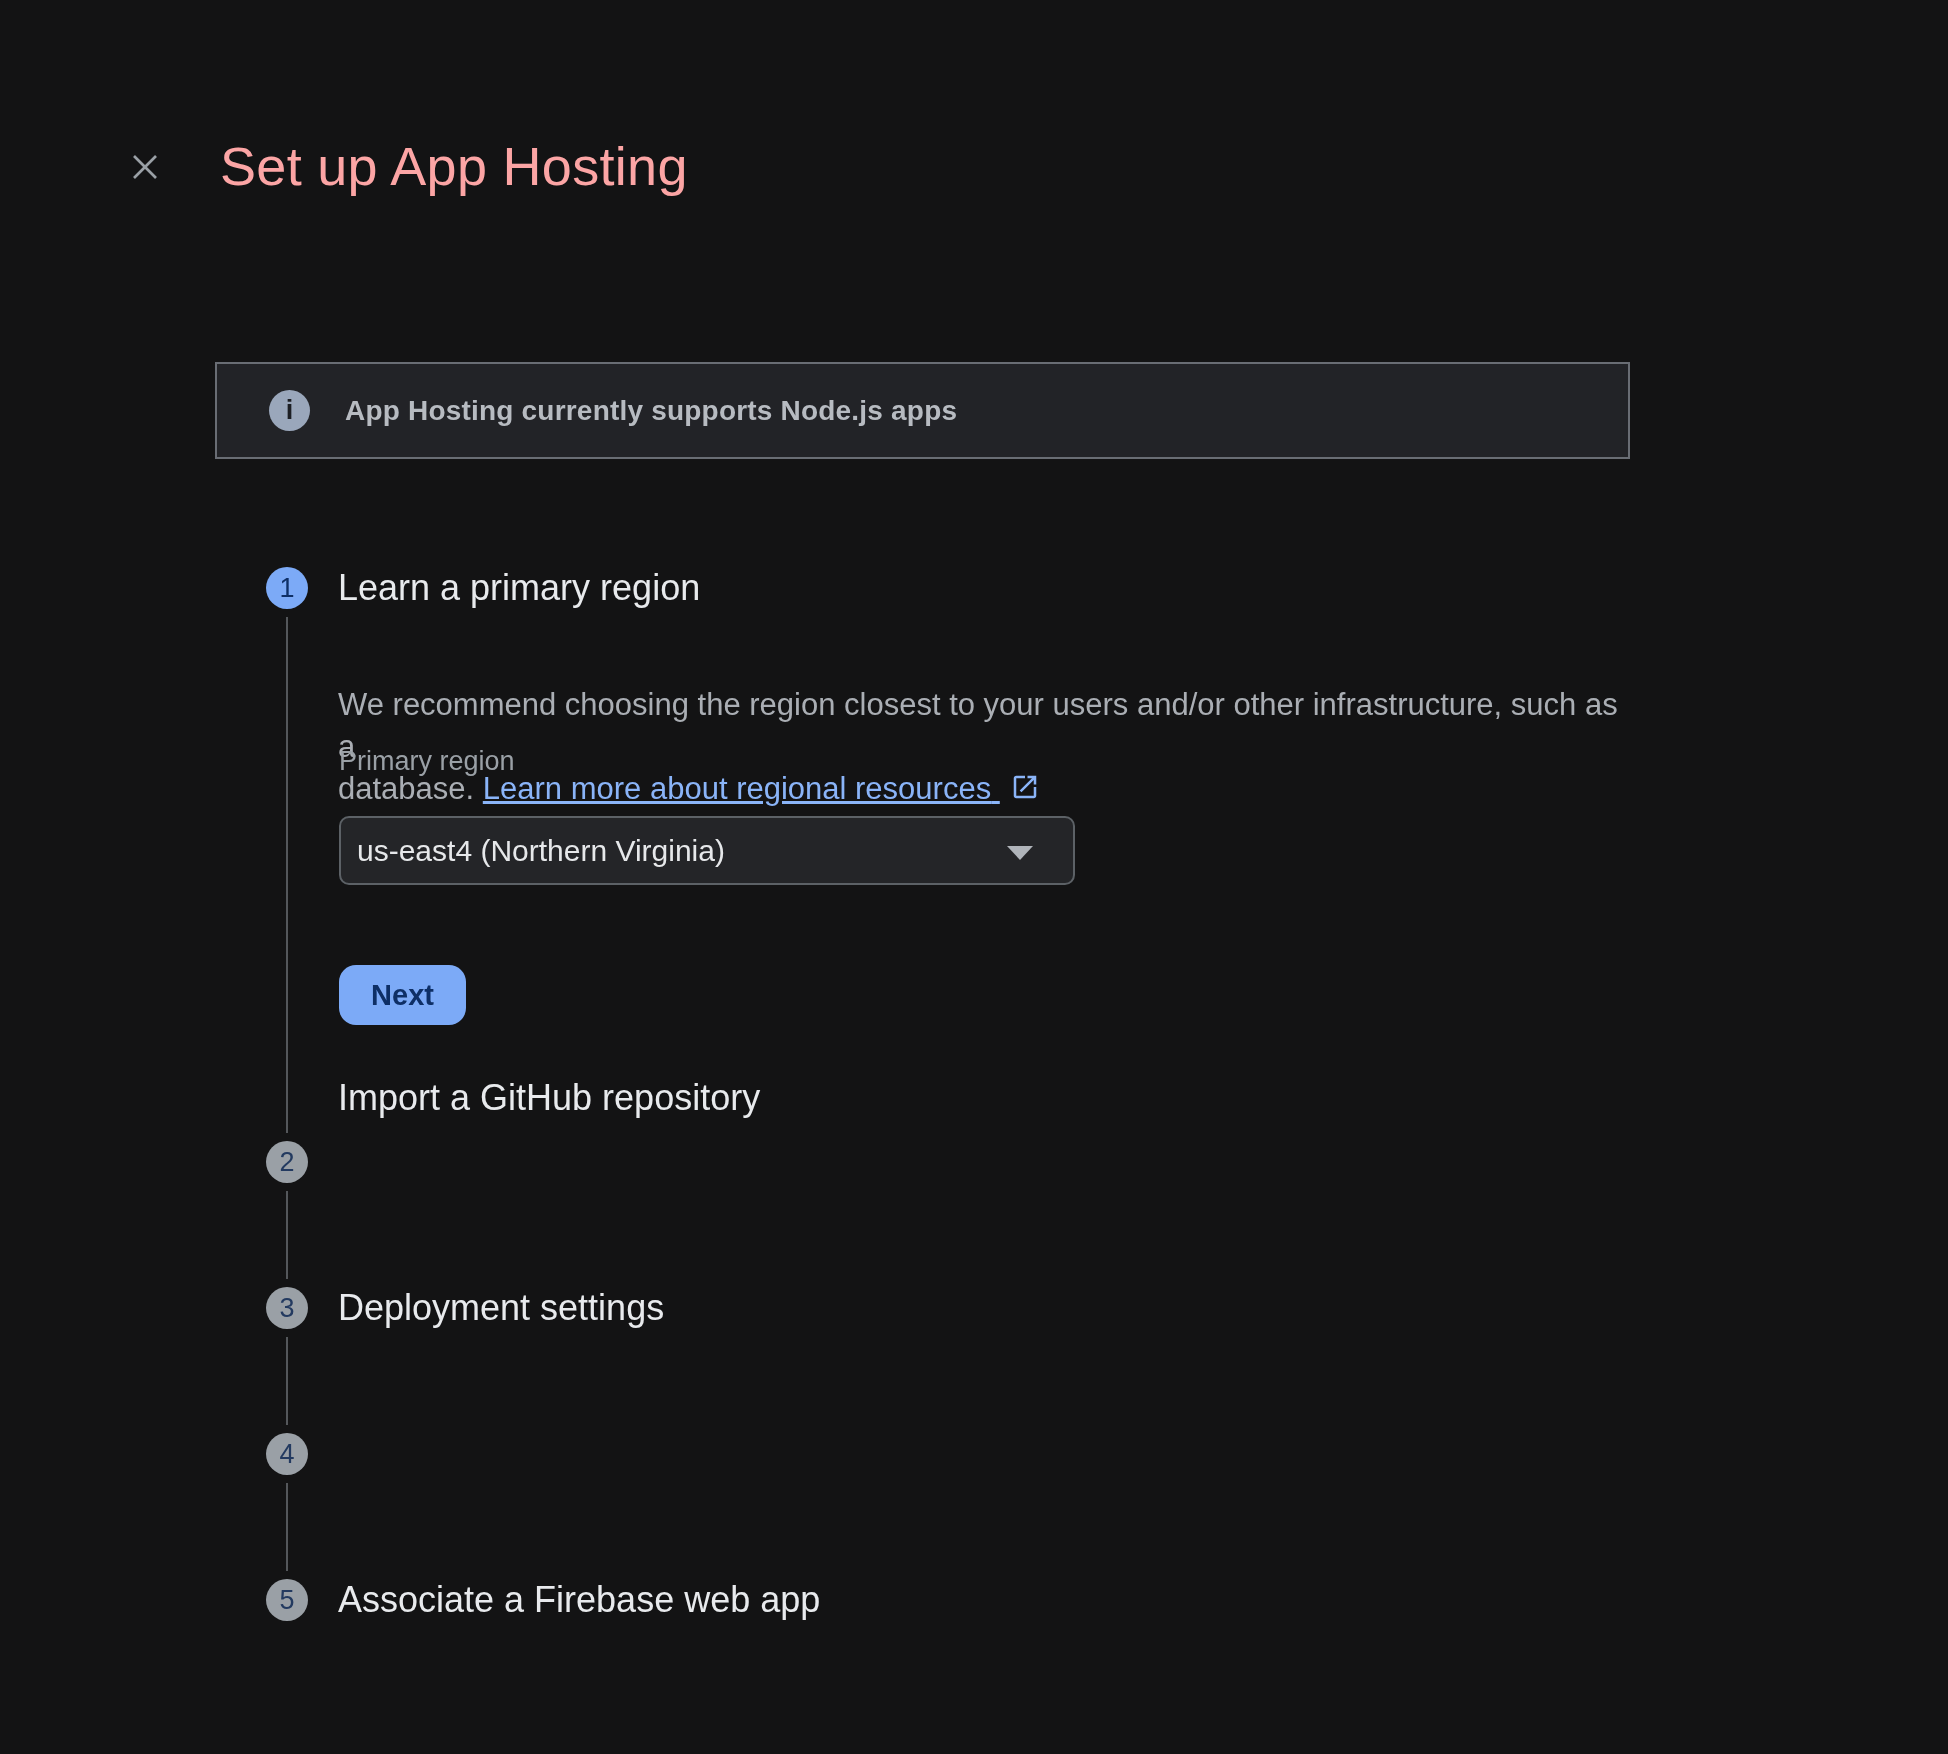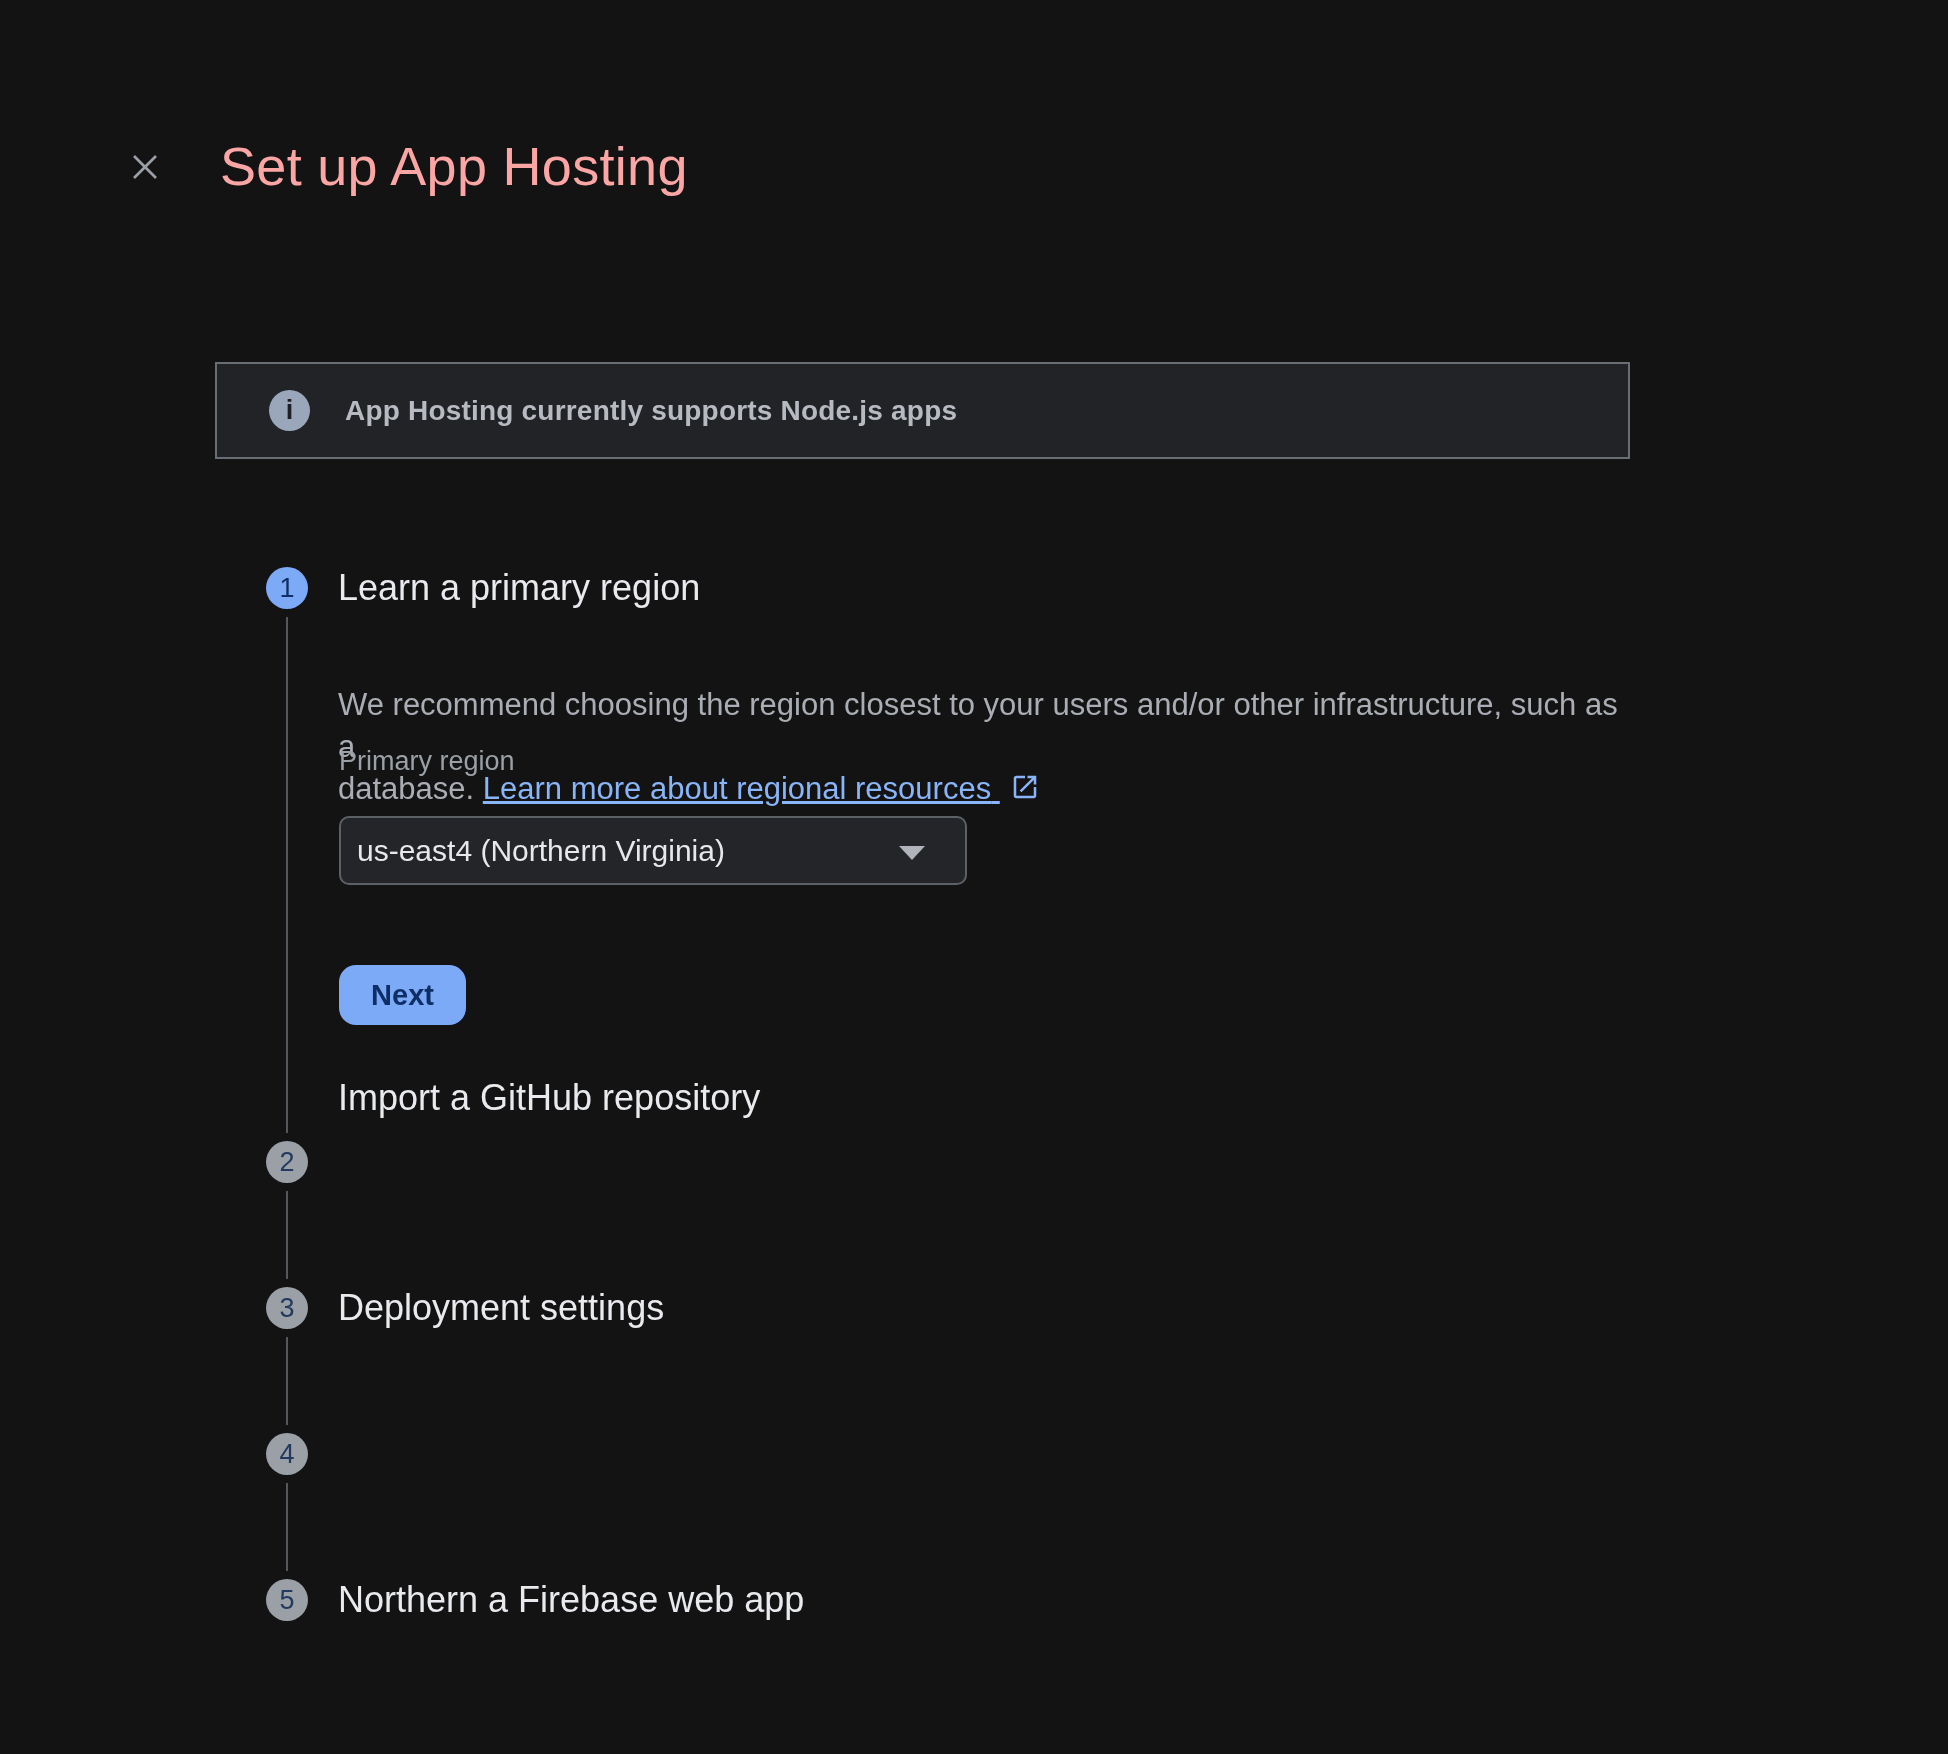--- a/index.html
+++ b/index.html
@@ -131,21 +131,21 @@
   .field-label {
     position: absolute;
     left: 339px; top: 746px;
     font-size: 27px;
     color: #9aa0a6;
   }
 
   .select-box {
     position: absolute;
     left: 339px; top: 816px;
-    width: 628px; height: 69px;
+    width: 736px; height: 69px;
     background: #242528;
     border: 2px solid #5c6166;
     border-radius: 10px;
     display: flex;
     align-items: center;
     padding: 0 40px 0 16px;
     cursor: pointer;
   }
   .select-value {
     font-size: 30px;
@@ -201,21 +201,21 @@
 
   <div class="step-circle active c1">1</div>
   <div class="step-circle inactive c2">2</div>
   <div class="step-circle inactive c3">3</div>
   <div class="step-circle inactive c4">4</div>
   <div class="step-circle inactive c5">5</div>
 
   <div class="step-label active l1">Learn a primary region</div>
   <div class="step-label l2">Import a GitHub repository</div>
   <div class="step-label l3">Deployment settings</div>
-  <div class="step-label l5">Northern a Firebase web app</div>
+  <div class="step-label l5">Associate a Firebase web app</div>
 
   <div class="description">
     <span>We recommend choosing the region closest to your users and/or other infrastructure, such as a</span><br>
     <span>database.</span>
     <span class="learn-link">Learn more about regional resources</span><span class="learn-link">&nbsp;</span><svg class="ext-icon" viewBox="0 0 24 24" fill="#8ab4f8">
         <path d="M19 19H5V5h7V3H5c-1.11 0-2 .9-2 2v14c0 1.1.89 2 2 2h14c1.1 0 2-.9 2-2v-7h-2v7zM14 3v2h3.59l-9.83 9.83 1.41 1.41L19 6.41V10h2V3h-7z"></path>
       </svg>
   </div>
 
   <div class="field-label">Primary region</div>

